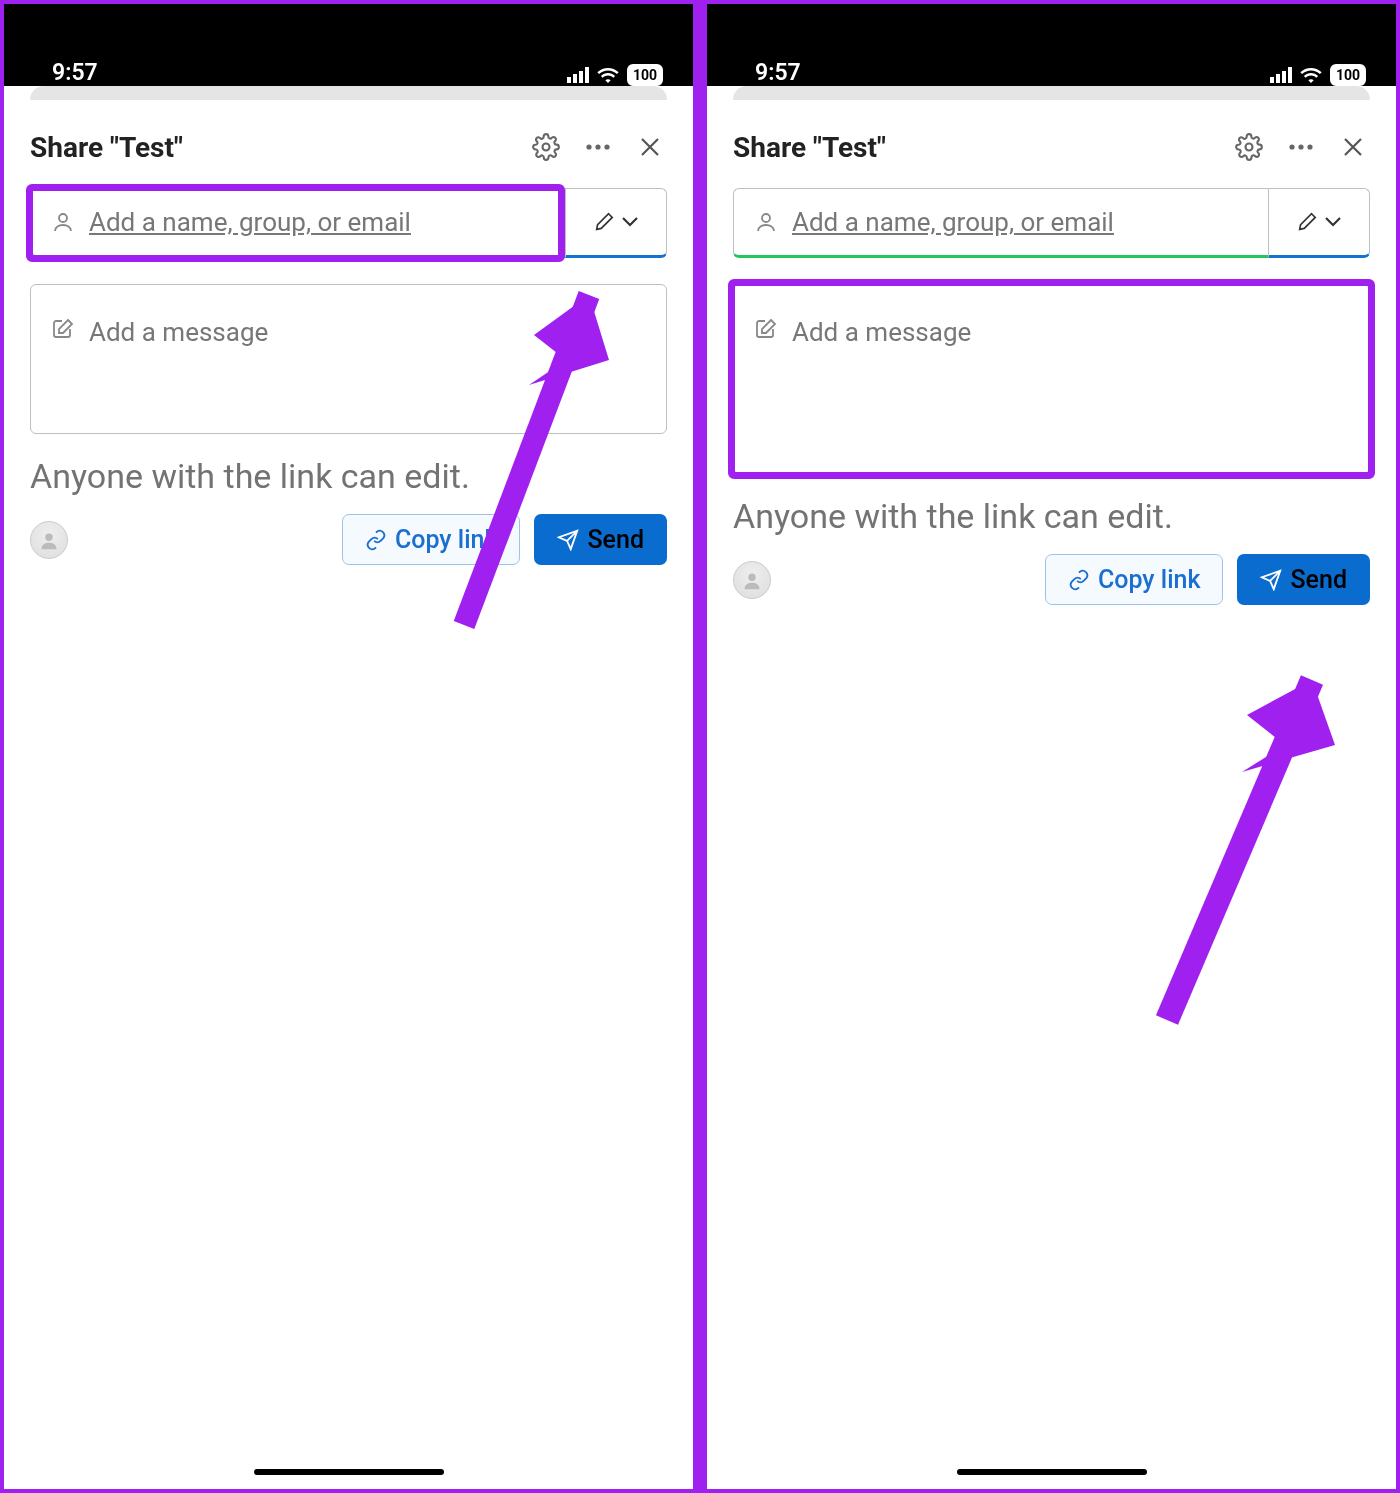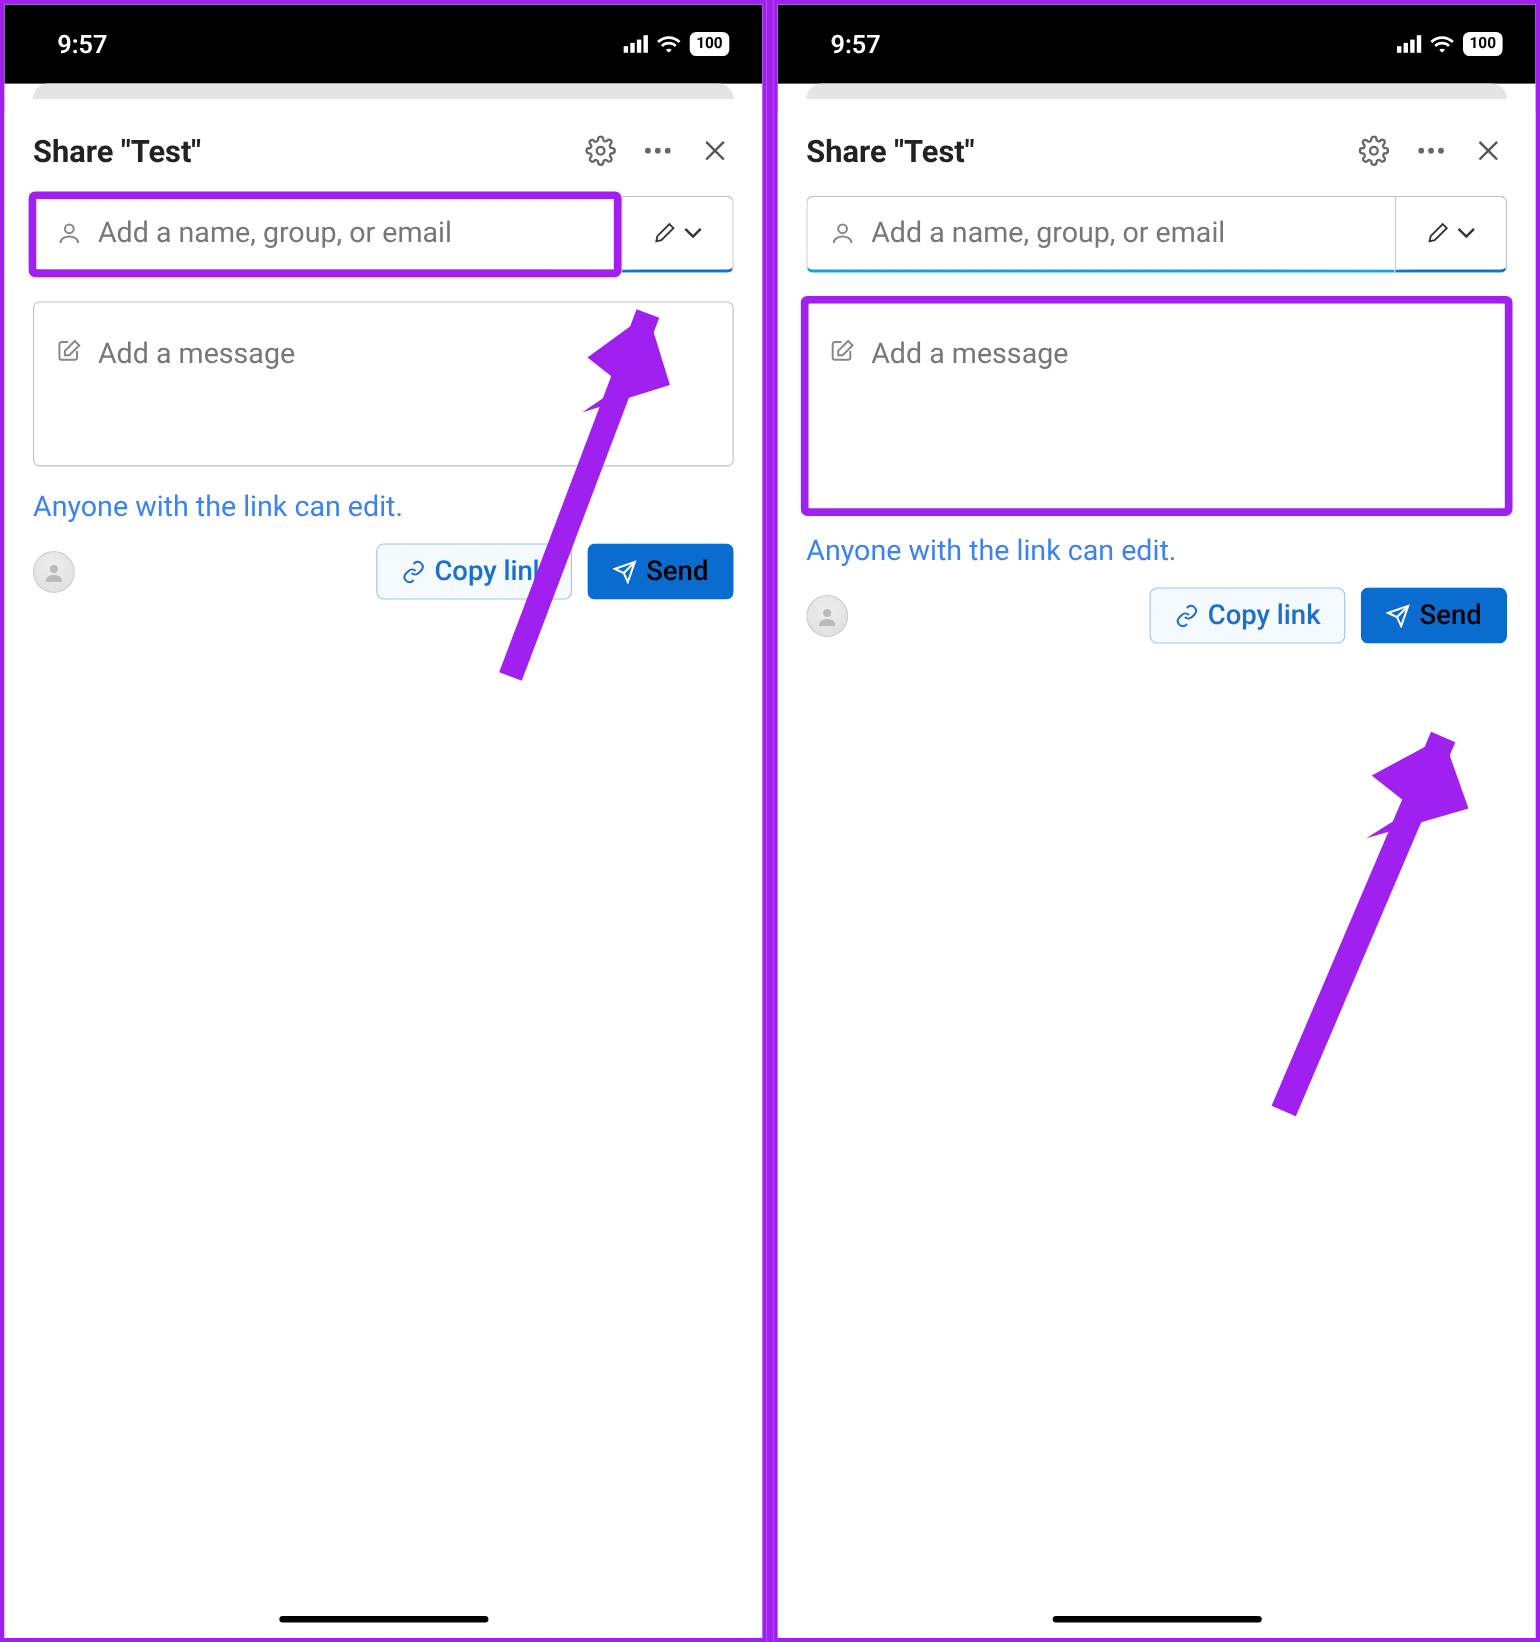--- a/index.html
+++ b/index.html
@@ -17,23 +17,23 @@
     background: #fff;
     border: 4px solid #a020f0;
     position: relative;
     display: flex;
     flex-direction: column;
     overflow: hidden;
   }
   .status-bar {
     background: #000;
     color: #fff;
-    height: 72px;
-    display: flex;
-    align-items: center;
+    height: 82px;
+    display: flex;
+    align-items: flex-end;
     justify-content: space-between;
     padding: 0 30px 0 48px;
     font-size: 23px;
     font-weight: 600;
   }
   .status-right { display: flex; align-items: center; gap: 8px; }
   .signal-icon { display:inline-flex; gap:2px; align-items:flex-end; height:16px;}
   .signal-icon span{ width:4px; background:#fff;}
   .signal-icon span:nth-child(1){height:6px;}
   .signal-icon span:nth-child(2){height:9px;}
@@ -82,21 +82,22 @@
     flex: 1;
     display: flex;
     align-items: center;
     gap: 14px;
     border: 1.5px solid #bfbfbf;
     border-right: none;
     border-radius: 6px 0 0 6px;
     padding: 18px 20px;
     font-size: 26px;
     color: #777;
-    border-bottom: 3px solid #0ea5e9;
+    border-bottom: 3px solid #22c55e;
+    text-decoration: underline;
   }
   .hl-box {
     border: 7px solid #a020f0;
     border-radius: 6px;
     position: absolute;
     pointer-events: none;
   }
   .perm-select {
     width: 102px;
     display:flex;
@@ -116,22 +117,22 @@
     font-size: 26px;
     color: #777;
     min-height: 150px;
     display:flex;
     gap:14px;
     align-items:flex-start;
     position: relative;
   }
   .link-text {
     margin-top: 22px;
-    font-size: 26px;
-    color: #3b82f6;
+    font-size: 34px;
+    color: #737373;
   }
   .action-row {
     margin-top: 18px;
     display:flex;
     align-items:center;
     gap: 14px;
   }
   .avatar {
     width: 38px; height: 38px;
     border-radius: 50%;

